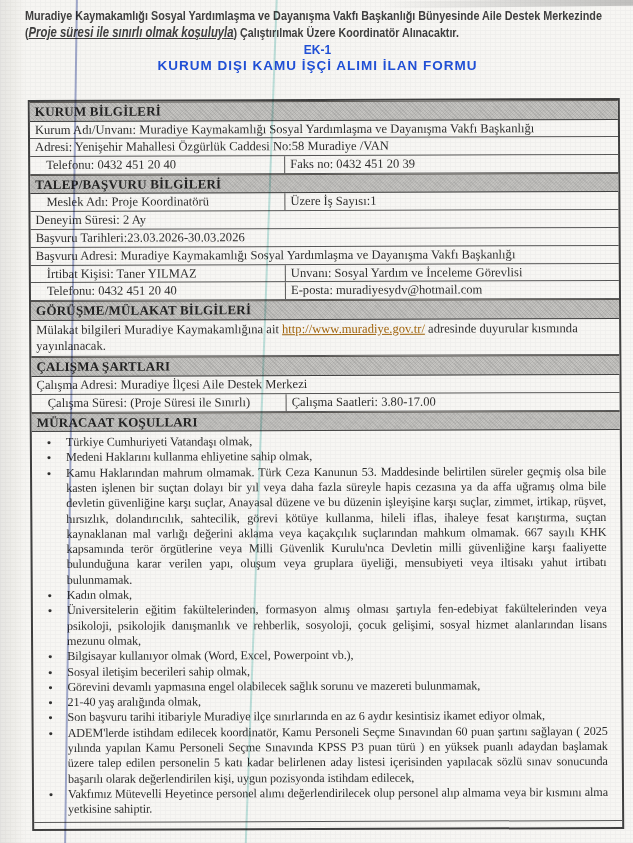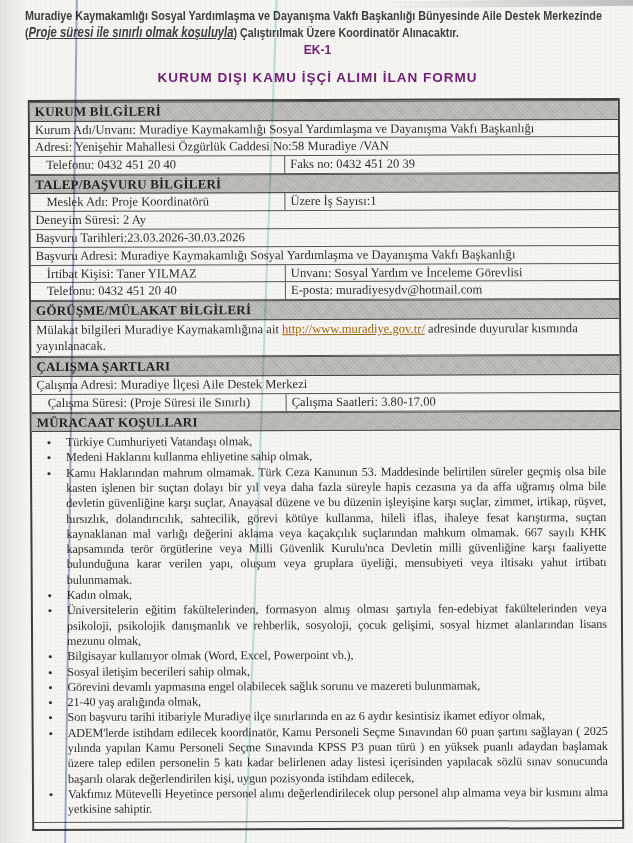--- a/index.html
+++ b/index.html
@@ -10,23 +10,23 @@
   }
   .sheet{position:absolute;inset:0;filter:blur(0.24px) contrast(0.99);color:#2e2e2e;}
   
   .intro{position:absolute;left:25px;top:7px;width:600px;color:#3c3c3c;
          font-family:"Liberation Sans","DejaVu Sans",sans-serif;font-weight:600;}
   .intro-line{white-space:nowrap;transform-origin:0 50%;}
   .intro-line1{font-size:13px;transform:scaleX(0.83);line-height:17px;}
   .intro-line2{font-size:13px;transform:scaleX(0.82);line-height:18px;}
   .intro-italic{font-style:italic;text-decoration:underline;font-size:13.8px;}
   .center-block{position:absolute;left:25px;top:43px;width:585px;text-align:center;
-        font-family:"Liberation Sans","DejaVu Sans",sans-serif;color:#701a75;}
+        font-family:"Liberation Sans","DejaVu Sans",sans-serif;color:#1d4ed8;}
   .ek{font-size:12px;font-weight:600;line-height:14px;}
-  .form-title{font-size:13.5px;font-weight:600;letter-spacing:1px;line-height:16px;margin-top:13px;}
+  .form-title{font-size:13.5px;font-weight:600;letter-spacing:1px;line-height:16px;margin-top:1px;}
   
   .doc-table{
     position:absolute;left:30px;top:99px;width:592px;
     border:2px solid #3d3d3d;background:#f8f7f4;
     transform:skew(0.35deg,-0.2deg);
     padding-bottom:6px;
     box-sizing:border-box;
   }
   .sec-head{
     background-color:#c6c5c2;

